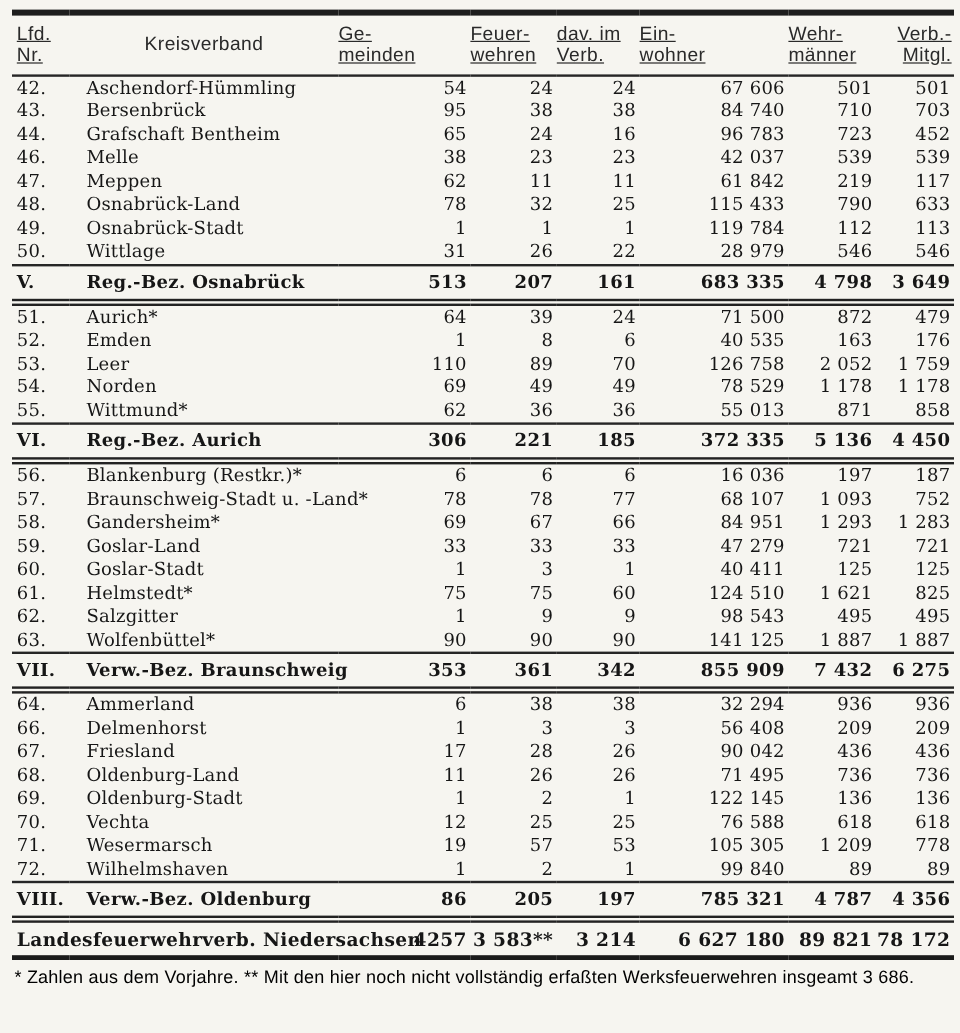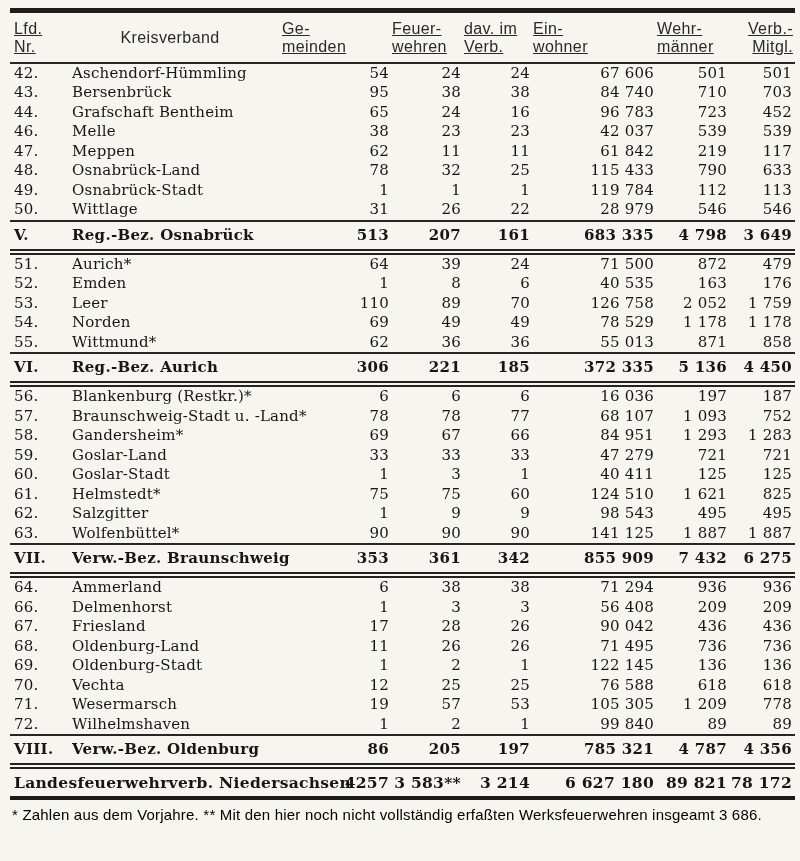--- a/index.html
+++ b/index.html
@@ -380,21 +380,21 @@
   </tr>
         <tr class="rule-row">
     <td colspan="8"></td>
   </tr>
         <tr class="data-row">
     <td class="c-nr">64.</td>
     <td class="c-name">Ammerland</td>
     <td class="c-num">6</td>
     <td class="c-num">38</td>
     <td class="c-num">38</td>
-    <td class="c-num">71 294</td>
+    <td class="c-num">32 294</td>
     <td class="c-num">936</td>
     <td class="c-num">936</td>
   </tr>
         <tr class="data-row">
     <td class="c-nr">66.</td>
     <td class="c-name">Delmenhorst</td>
     <td class="c-num">1</td>
     <td class="c-num">3</td>
     <td class="c-num">3</td>
     <td class="c-num">56 408</td>

